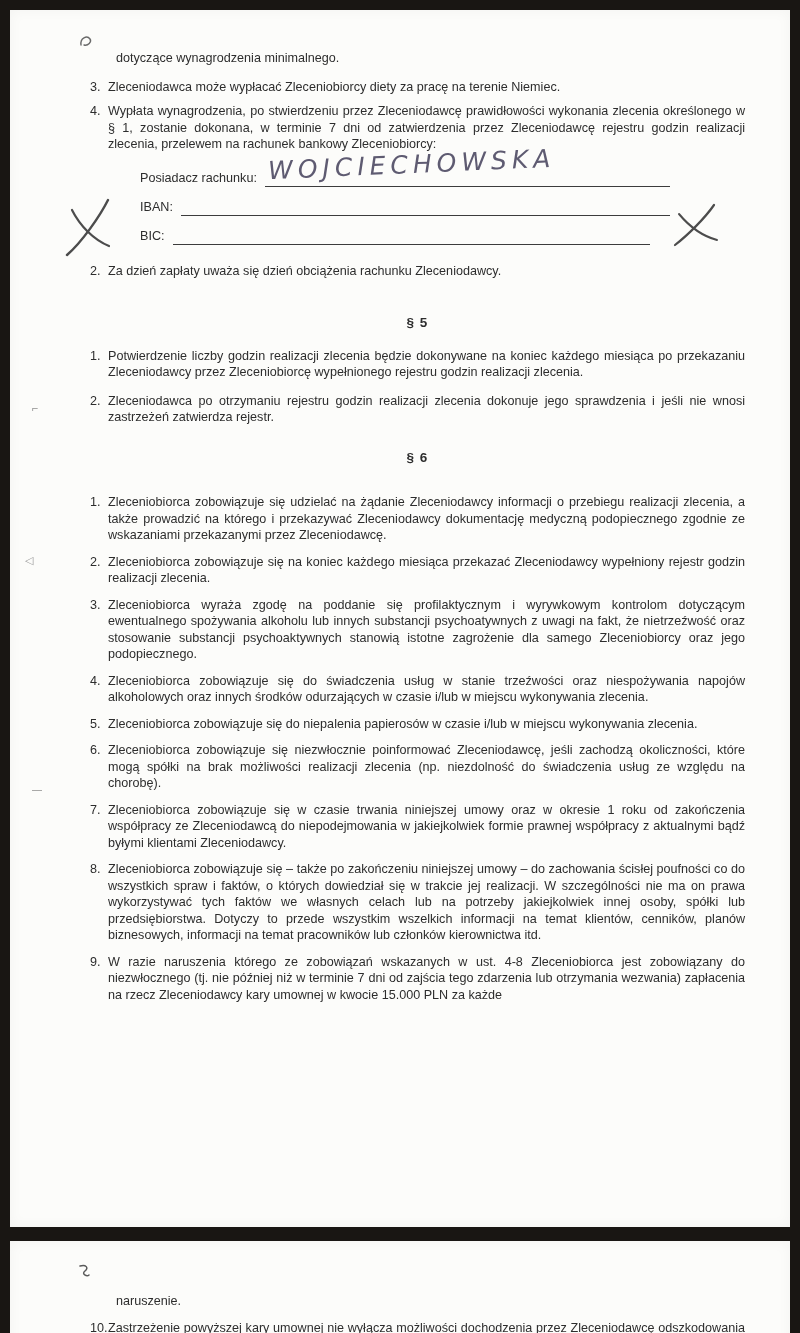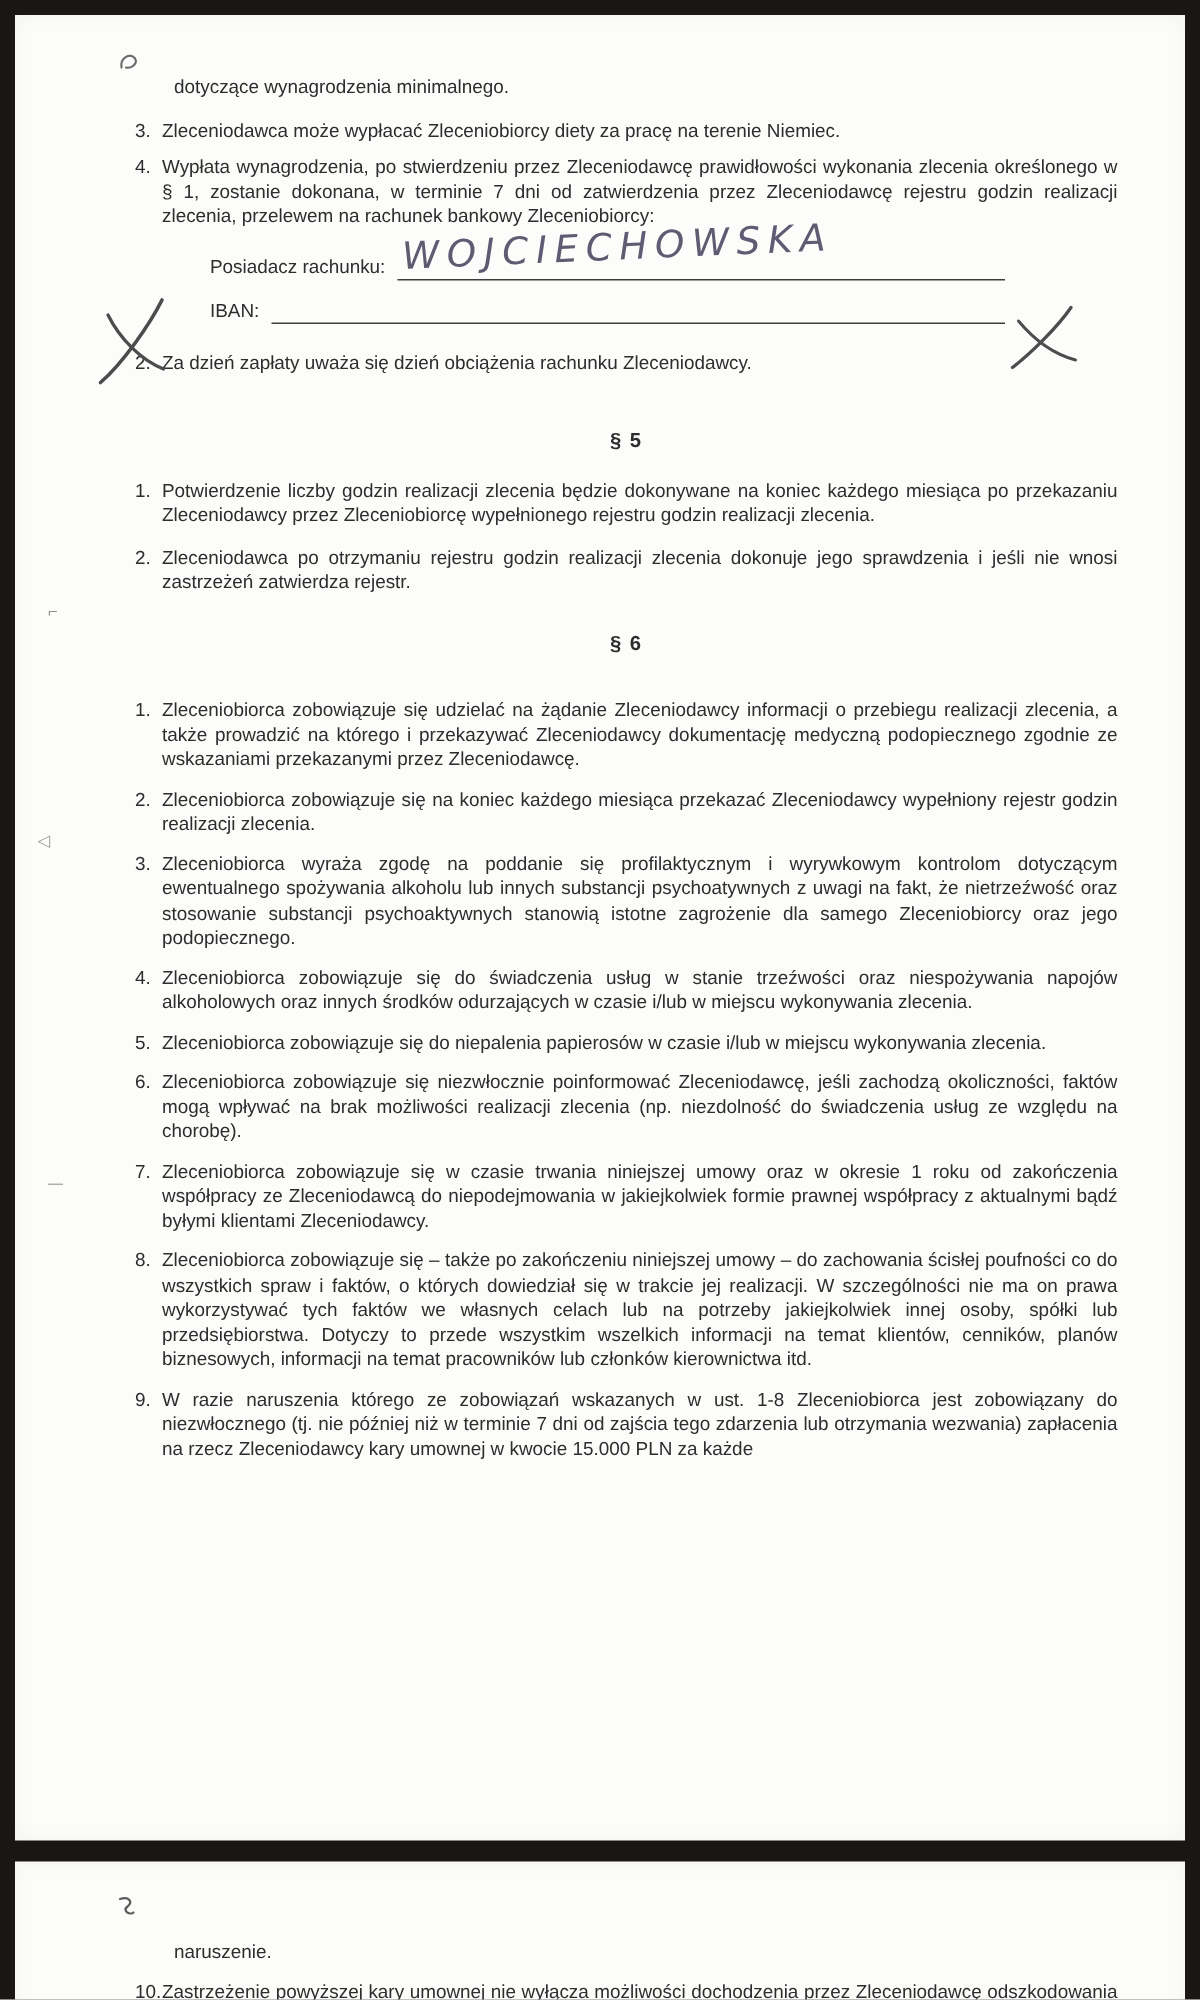--- a/index.html
+++ b/index.html
@@ -100,20 +100,24 @@
 
     <div class="form-block">
       <div class="form-row first">
         <span class="form-label">Posiadacz rachunku:</span>
         <span class="form-line"></span>
       </div>
       <div class="form-row">
         <span class="form-label">IBAN:</span>
         <span class="form-line"></span>
       </div>
+      <div class="form-row">
+        <span class="form-label">BIC:</span>
+        <span class="form-line bic"></span>
+      </div>
     </div>
 
     <div class="li mt18">
       <span class="num">2.</span>
       <span class="txt">Za dzień zapłaty uważa się dzień obciążenia rachunku Zleceniodawcy.</span>
     </div>
 
     <div class="sect sect5">§ 5</div>
 
     <div class="li mt16">
@@ -142,33 +146,33 @@
     <div class="li">
       <span class="num">4.</span>
       <span class="txt">Zleceniobiorca zobowiązuje się do świadczenia usług w stanie trzeźwości oraz niespożywania napojów alkoholowych oraz innych środków odurzających w czasie i/lub w miejscu wykonywania zlecenia.</span>
     </div>
     <div class="li">
       <span class="num">5.</span>
       <span class="txt">Zleceniobiorca zobowiązuje się do niepalenia papierosów w czasie i/lub w miejscu wykonywania zlecenia.</span>
     </div>
     <div class="li">
       <span class="num">6.</span>
-      <span class="txt">Zleceniobiorca zobowiązuje się niezwłocznie poinformować Zleceniodawcę, jeśli zachodzą okoliczności, faktów mogą wpływać na brak możliwości realizacji zlecenia (np. niezdolność do świadczenia usług ze względu na chorobę).</span>
+      <span class="txt">Zleceniobiorca zobowiązuje się niezwłocznie poinformować Zleceniodawcę, jeśli zachodzą okoliczności, które mogą spółki na brak możliwości realizacji zlecenia (np. niezdolność do świadczenia usług ze względu na chorobę).</span>
     </div>
     <div class="li">
       <span class="num">7.</span>
       <span class="txt">Zleceniobiorca zobowiązuje się w czasie trwania niniejszej umowy oraz w okresie 1 roku od zakończenia współpracy ze Zleceniodawcą do niepodejmowania w jakiejkolwiek formie prawnej współpracy z aktualnymi bądź byłymi klientami Zleceniodawcy.</span>
     </div>
     <div class="li">
       <span class="num">8.</span>
       <span class="txt">Zleceniobiorca zobowiązuje się – także po zakończeniu niniejszej umowy – do zachowania ścisłej poufności co do wszystkich spraw i faktów, o których dowiedział się w trakcie jej realizacji. W szczególności nie ma on prawa wykorzystywać tych faktów we własnych celach lub na potrzeby jakiejkolwiek innej osoby, spółki lub przedsiębiorstwa. Dotyczy to przede wszystkim wszelkich informacji na temat klientów, cenników, planów biznesowych, informacji na temat pracowników lub członków kierownictwa itd.</span>
     </div>
     <div class="li">
       <span class="num">9.</span>
-      <span class="txt">W razie naruszenia którego ze zobowiązań wskazanych w ust. 1-8 Zleceniobiorca jest zobowiązany do niezwłocznego (tj. nie później niż w terminie 7 dni od zajścia tego zdarzenia lub otrzymania wezwania) zapłacenia na rzecz Zleceniodawcy kary umownej w kwocie 15.000 PLN za każde</span>
+      <span class="txt">W razie naruszenia którego ze zobowiązań wskazanych w ust. 4-8 Zleceniobiorca jest zobowiązany do niezwłocznego (tj. nie później niż w terminie 7 dni od zajścia tego zdarzenia lub otrzymania wezwania) zapłacenia na rzecz Zleceniodawcy kary umownej w kwocie 15.000 PLN za każde</span>
     </div>
   </div>
 
   <div class="handwriting">WOJCIECHOWSKA</div>
 
   <svg class="mark mark-x-left" width="52" height="62" viewBox="0 0 52 62">
     <path d="M46,4 C38,20 20,46 5,59" stroke="#4c4c4c" stroke-width="2.4" fill="none" stroke-linecap="round"></path>
     <path d="M10,14 C18,30 32,44 47,50" stroke="#4c4c4c" stroke-width="2.2" fill="none" stroke-linecap="round"></path>
   </svg>
 

